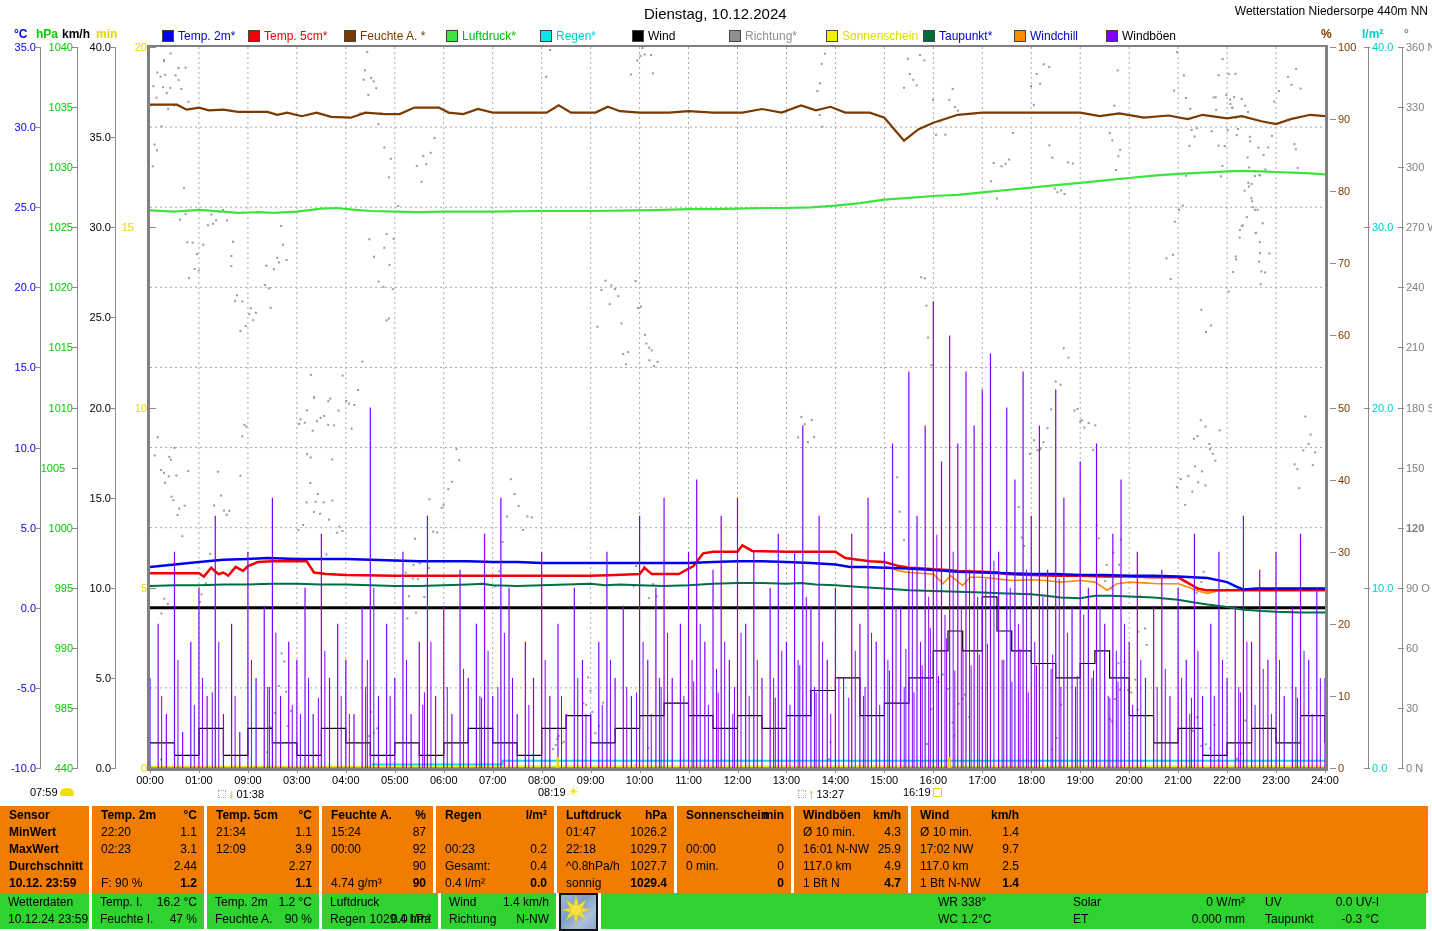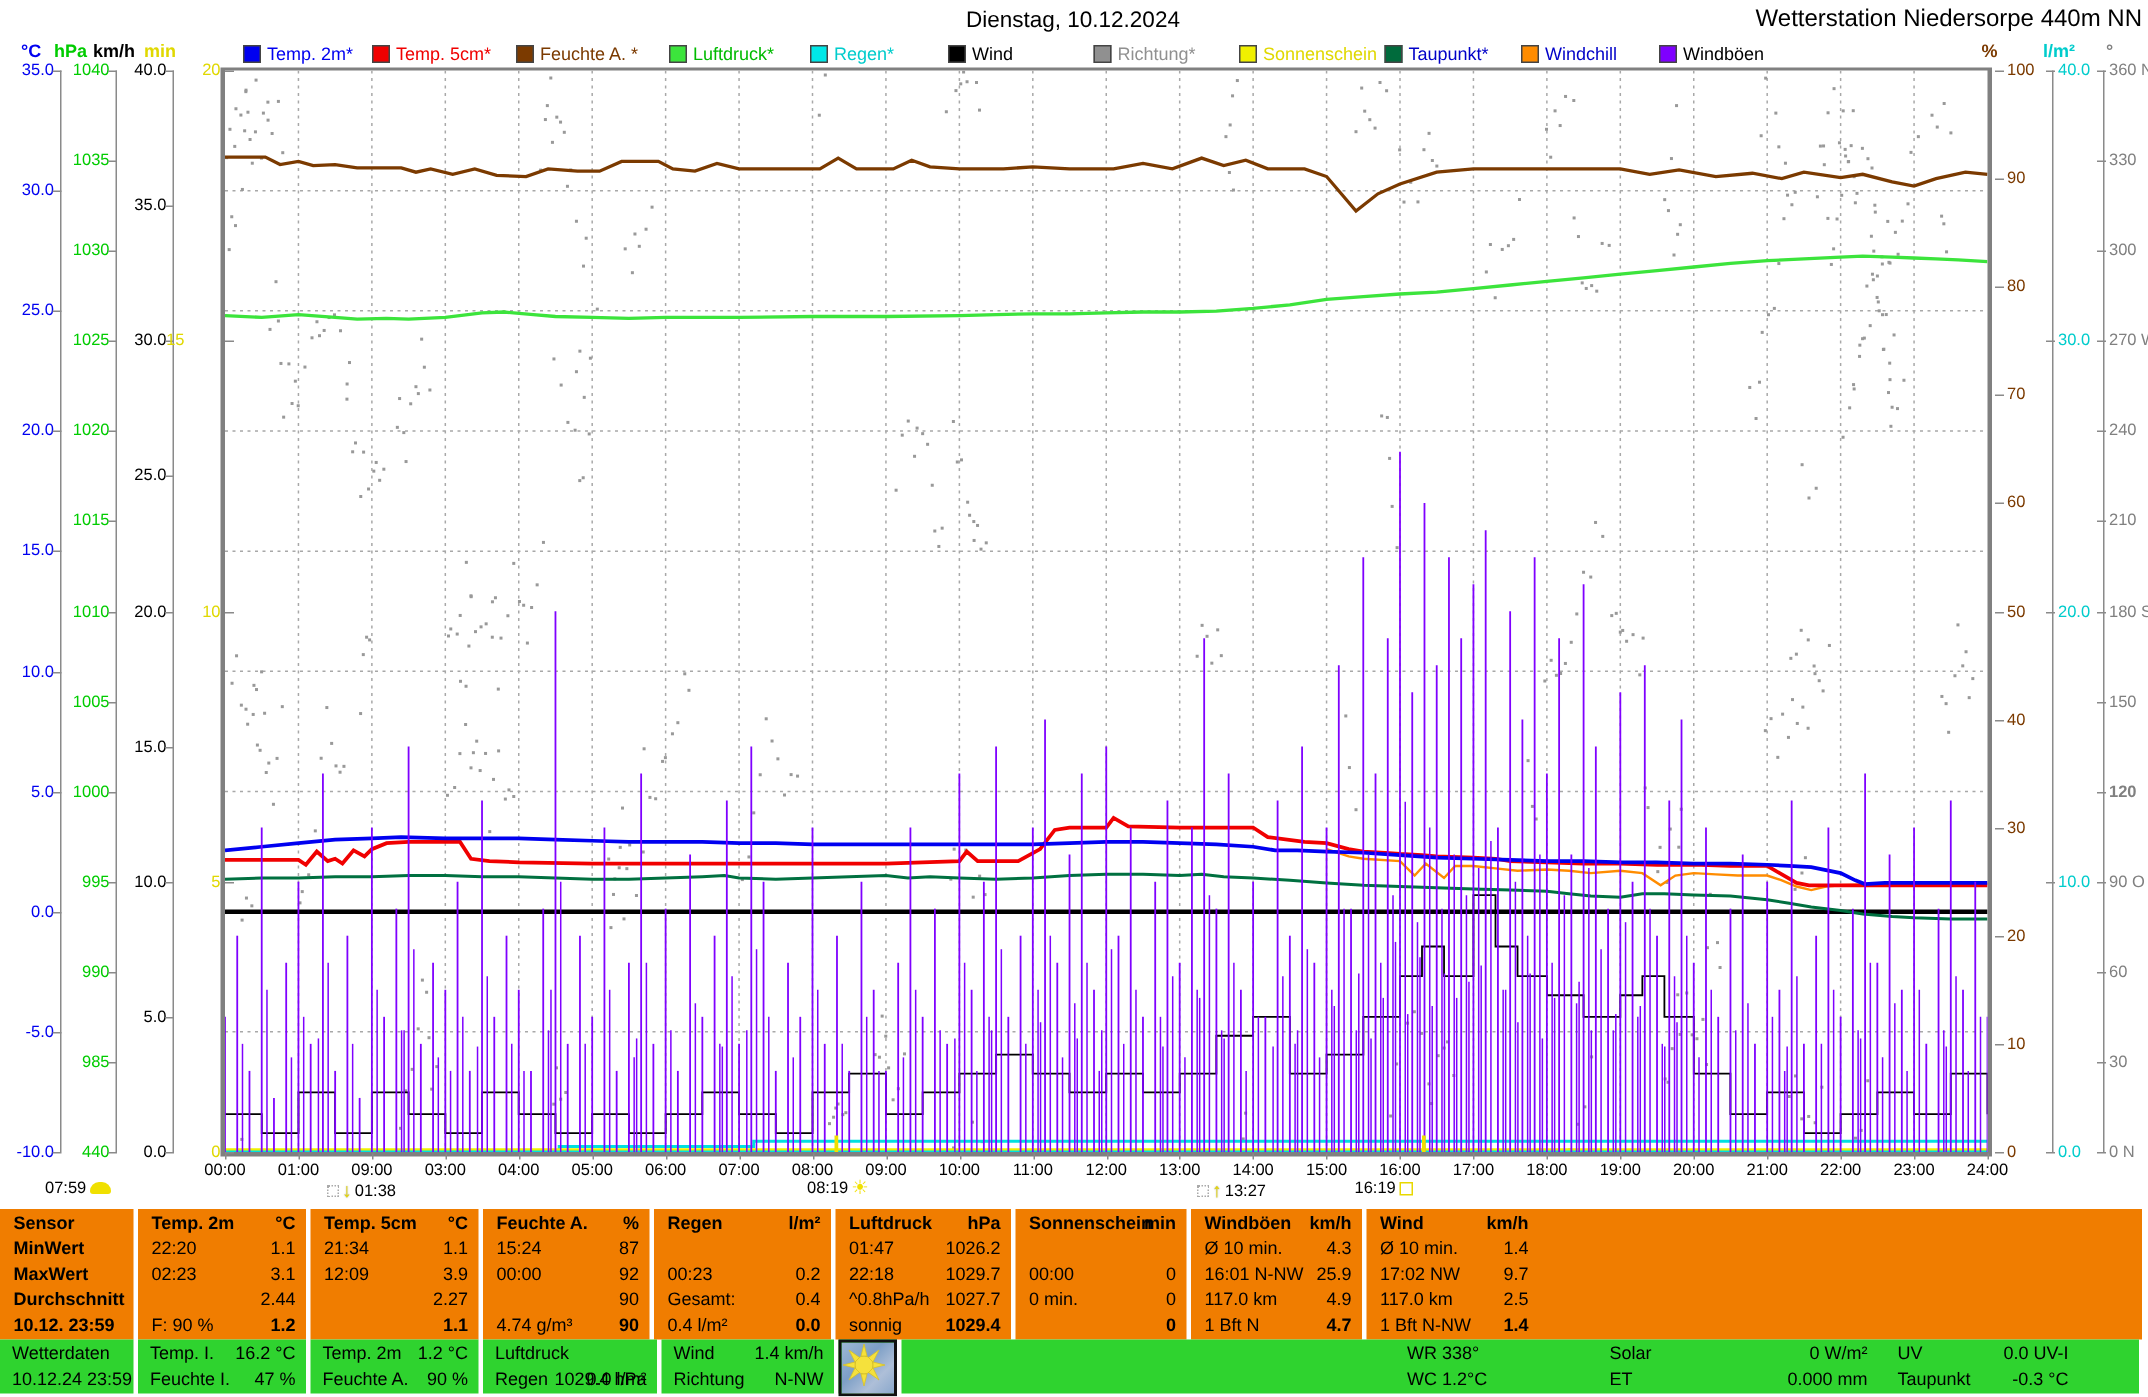--- a/index.html
+++ b/index.html
@@ -1,19 +1,19 @@
 <!DOCTYPE html>
 <html><head>
 <meta charset="utf-8">
 <style>
   html,body{margin:0;padding:0;background:#fff;font-family:"Liberation Sans",sans-serif;}
   #stage{position:relative;width:1432px;height:931px;background:#fff;overflow:hidden;}
   .abs{position:absolute;}
   .title{font-size:15px;color:#000;}
-  .station{font-size:16px;color:#000;}
+  .station{font-size:12px;color:#000;}
   .unit-label{font-size:12px;font-weight:bold;}
   .legend-item{display:flex;align-items:center;font-size:12px;white-space:nowrap;}
   .legend-sq{width:10px;height:10px;border:1px solid #444;margin-right:4px;display:inline-block;}
   .axis-num{font-size:11px;position:absolute;white-space:nowrap;}
   .vline{position:absolute;width:1px;background:#8a8a8a;}
   .tickmark{position:absolute;height:1px;background:#8a8a8a;}
   .plot{position:absolute;left:147px;top:45px;width:1175px;height:721px;border:3px solid #808080;border-top-width:2px;background:#fff;}
   .xlab{position:absolute;font-size:11px;color:#000;width:44px;text-align:center;}
   .xtick{position:absolute;width:1px;height:4px;background:#8a8a8a;}
   .ann{position:absolute;font-size:11px;color:#000;white-space:nowrap;display:flex;align-items:center;gap:2px;}
@@ -1010,21 +1010,21 @@
       <div class="axis-num" style="color: rgb(0, 204, 0); top: 161.167px; width: 40px; text-align: right; left: 33px;">1030</div>
       <div class="tickmark" style="top: 167.167px; width: 6px; left: 72px;"></div>
       <div class="axis-num" style="color: rgb(0, 204, 0); top: 221.25px; width: 40px; text-align: right; left: 33px;">1025</div>
       <div class="tickmark" style="top: 227.25px; width: 6px; left: 72px;"></div>
       <div class="axis-num" style="color: rgb(0, 204, 0); top: 281.333px; width: 40px; text-align: right; left: 33px;">1020</div>
       <div class="tickmark" style="top: 287.333px; width: 6px; left: 72px;"></div>
       <div class="axis-num" style="color: rgb(0, 204, 0); top: 341.417px; width: 40px; text-align: right; left: 33px;">1015</div>
       <div class="tickmark" style="top: 347.417px; width: 6px; left: 72px;"></div>
       <div class="axis-num" style="color: rgb(0, 204, 0); top: 401.5px; width: 40px; text-align: right; left: 33px;">1010</div>
       <div class="tickmark" style="top: 407.5px; width: 6px; left: 72px;"></div>
-      <div class="axis-num" style="color: rgb(0, 204, 0); top: 461.583px; width: 40px; text-align: right; left: 33px;">1005</div>
+      <div class="axis-num" style="color: rgb(0, 204, 0); top: 461.583px; width: 40px; text-align: center; left: 33px;">1005</div>
       <div class="tickmark" style="top: 467.583px; width: 6px; left: 72px;"></div>
       <div class="axis-num" style="color: rgb(0, 204, 0); top: 521.667px; width: 40px; text-align: right; left: 33px;">1000</div>
       <div class="tickmark" style="top: 527.667px; width: 6px; left: 72px;"></div>
       <div class="axis-num" style="color: rgb(0, 204, 0); top: 581.75px; width: 40px; text-align: right; left: 33px;">995</div>
       <div class="tickmark" style="top: 587.75px; width: 6px; left: 72px;"></div>
       <div class="axis-num" style="color: rgb(0, 204, 0); top: 641.833px; width: 40px; text-align: right; left: 33px;">990</div>
       <div class="tickmark" style="top: 647.833px; width: 6px; left: 72px;"></div>
       <div class="axis-num" style="color: rgb(0, 204, 0); top: 701.917px; width: 40px; text-align: right; left: 33px;">985</div>
       <div class="tickmark" style="top: 707.917px; width: 6px; left: 72px;"></div>
       <div class="axis-num" style="color: rgb(0, 204, 0); top: 762px; width: 40px; text-align: right; left: 33px;">440</div>
@@ -1043,21 +1043,21 @@
       <div class="axis-num" style="color: rgb(0, 0, 0); top: 491.625px; width: 40px; text-align: right; left: 71px;">15.0</div>
       <div class="tickmark" style="top: 497.625px; width: 6px; left: 110px;"></div>
       <div class="axis-num" style="color: rgb(0, 0, 0); top: 581.75px; width: 40px; text-align: right; left: 71px;">10.0</div>
       <div class="tickmark" style="top: 587.75px; width: 6px; left: 110px;"></div>
       <div class="axis-num" style="color: rgb(0, 0, 0); top: 671.875px; width: 40px; text-align: right; left: 71px;">5.0</div>
       <div class="tickmark" style="top: 677.875px; width: 6px; left: 110px;"></div>
       <div class="axis-num" style="color: rgb(0, 0, 0); top: 762px; width: 40px; text-align: right; left: 71px;">0.0</div>
       <div class="tickmark" style="top: 768px; width: 6px; left: 110px;"></div>
       <div class="axis-num" style="color: rgb(224, 216, 0); top: 41px; width: 40px; text-align: right; left: 107px;">20</div>
       <div class="tickmark" style="top: 47px; width: 6px; left: 150px;"></div>
-      <div class="axis-num" style="color: rgb(224, 216, 0); top: 221.25px; width: 16px; text-align: right; left: 107px;">15</div>
+      <div class="axis-num" style="color: rgb(224, 216, 0); top: 221.25px; width: 16px; text-align: right; left: 107px; padding-left: 11px;">15</div>
       <div class="tickmark" style="top: 227.25px; width: 6px; left: 150px;"></div>
       <div class="axis-num" style="color: rgb(224, 216, 0); top: 401.5px; width: 40px; text-align: right; left: 107px;">10</div>
       <div class="tickmark" style="top: 407.5px; width: 6px; left: 150px;"></div>
       <div class="axis-num" style="color: rgb(224, 216, 0); top: 581.75px; width: 40px; text-align: right; left: 107px;">5</div>
       <div class="tickmark" style="top: 587.75px; width: 6px; left: 150px;"></div>
       <div class="axis-num" style="color: rgb(224, 216, 0); top: 762px; width: 40px; text-align: right; left: 107px;">0</div>
       <div class="tickmark" style="top: 768px; width: 6px; left: 150px;"></div>
     </div>
 <div id="axes-right">
       <div class="axis-num" style="color: rgb(123, 58, 0); top: 41px; left: 1338px;">100</div>

